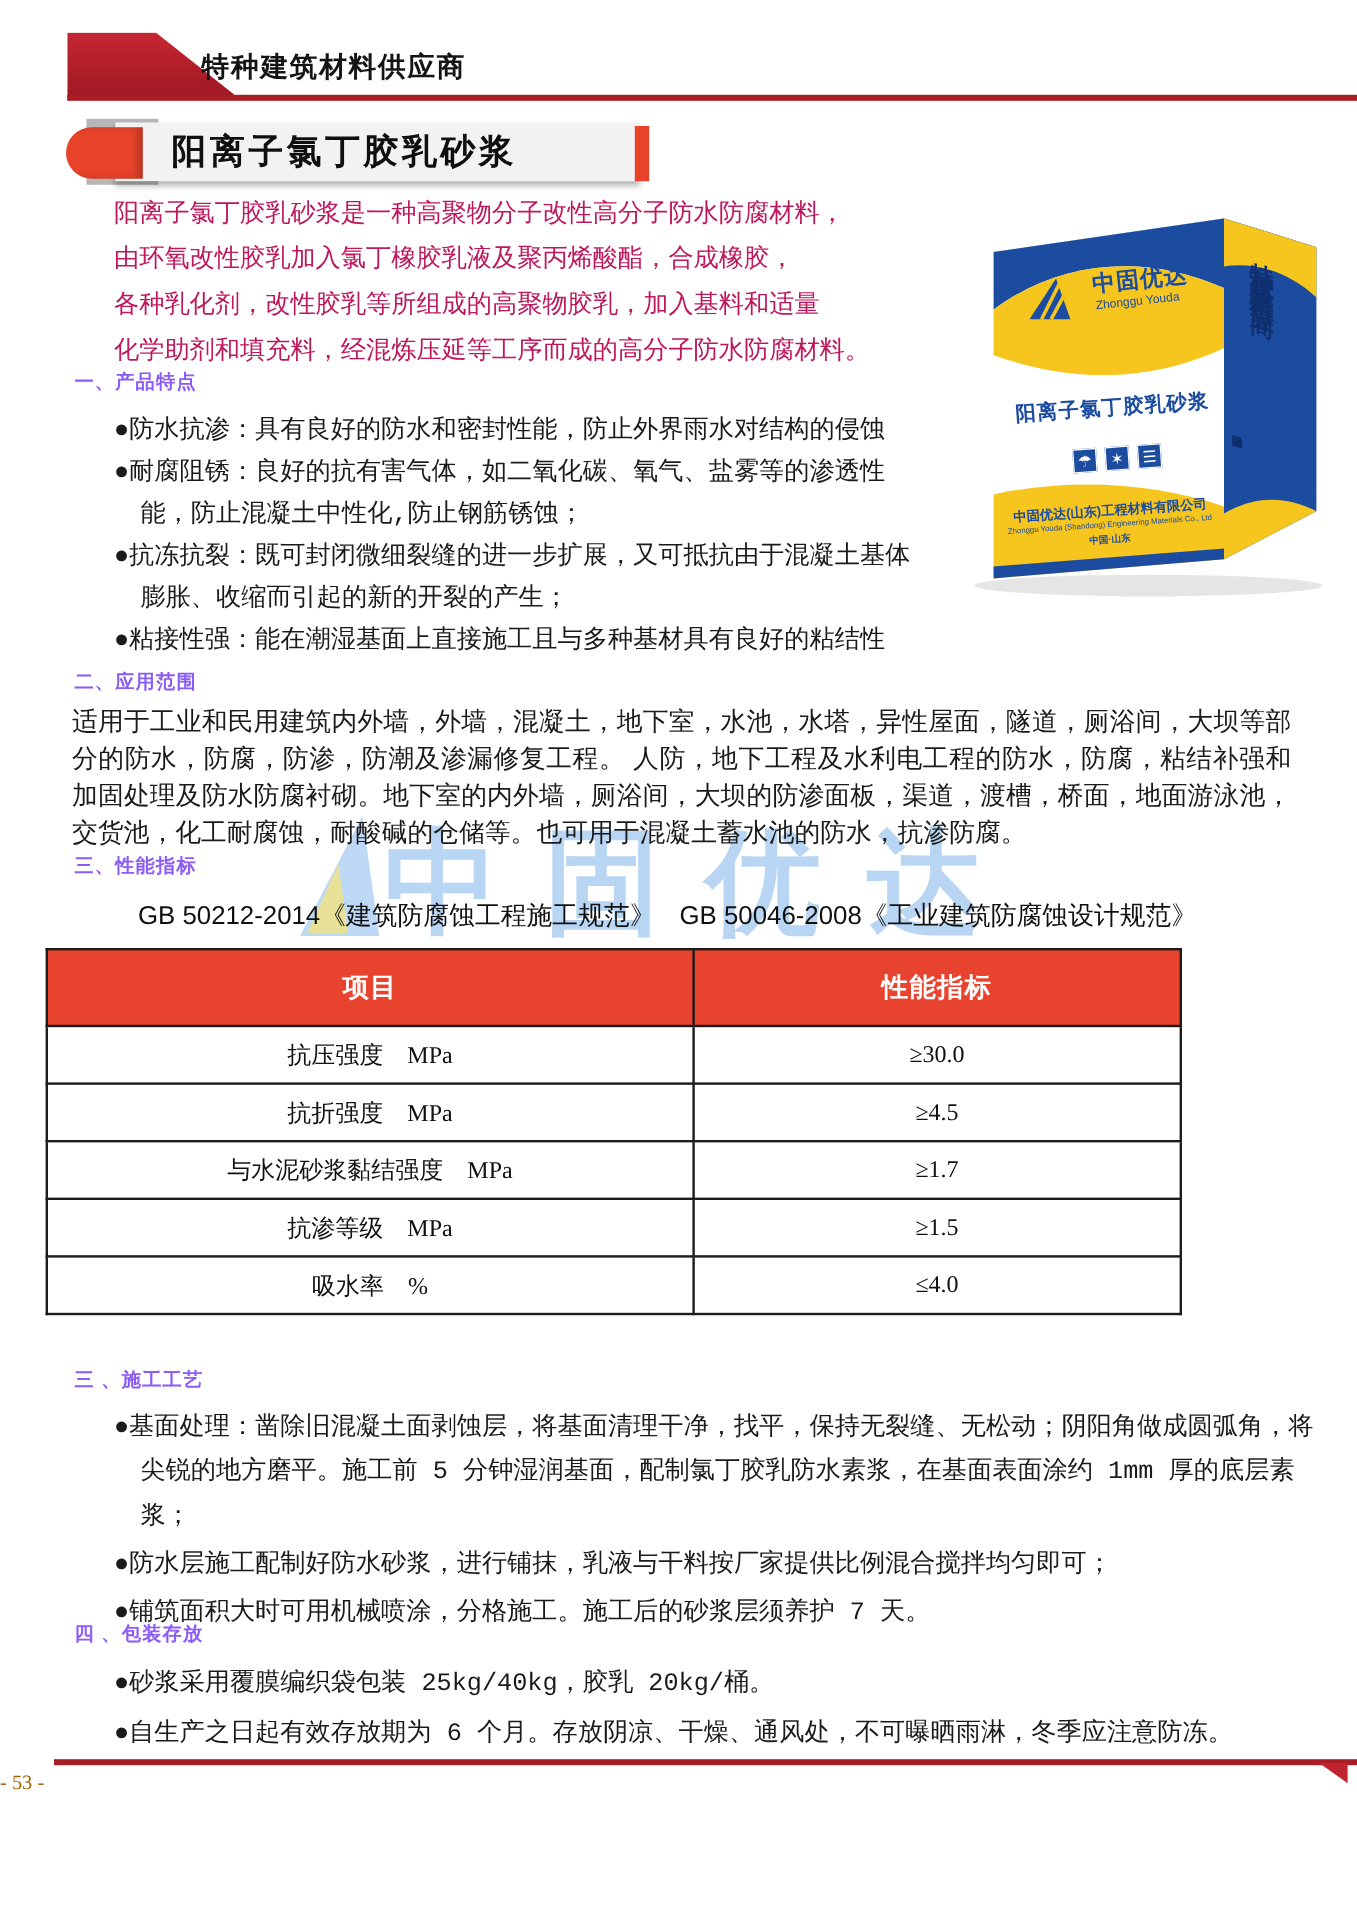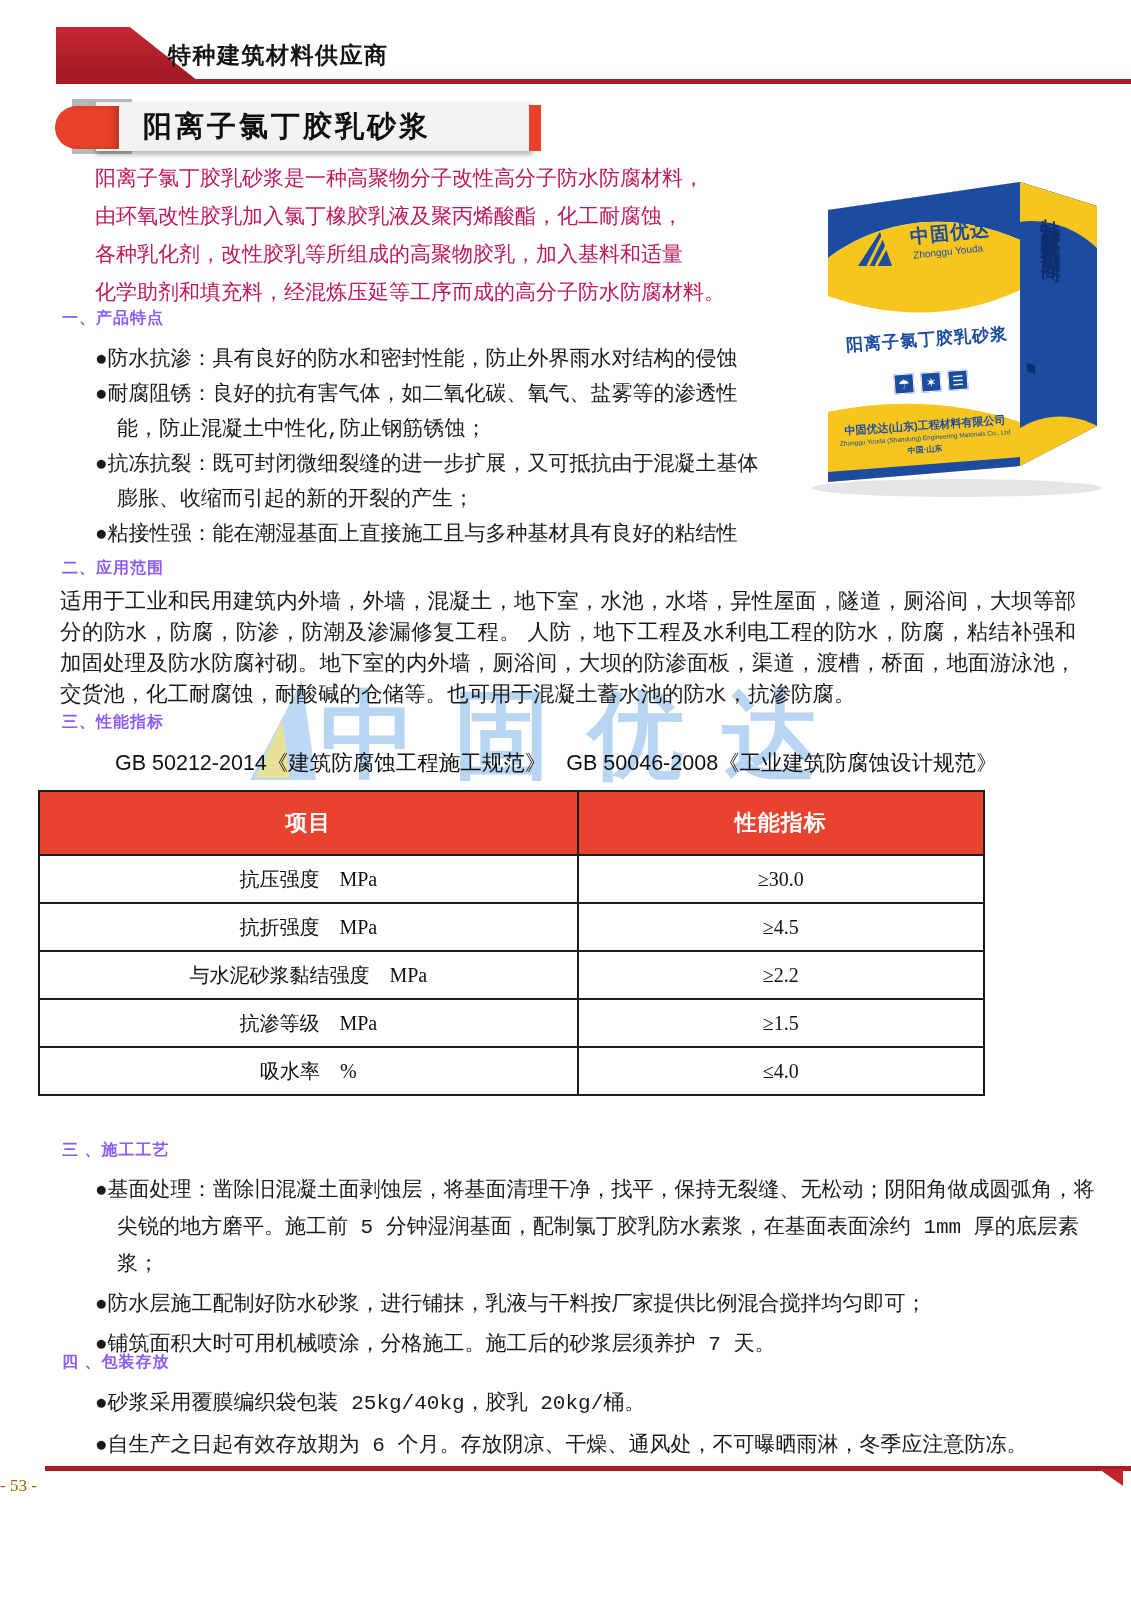--- a/index.html
+++ b/index.html
@@ -104,21 +104,21 @@
   <div class="header-line"></div>
 
   <div class="badge-back"></div>
   <div class="badge-bar"></div>
   <div class="badge-pill"></div>
   <div class="badge-right"></div>
   <div class="page-title">阳离子氯丁胶乳砂浆</div>
 
   <div class="intro">
     <div class="intro-line">阳离子氯丁胶乳砂浆是一种高聚物分子改性高分子防水防腐材料，</div>
-    <div class="intro-line">由环氧改性胶乳加入氯丁橡胶乳液及聚丙烯酸酯，化工耐腐蚀，</div>
+    <div class="intro-line">由环氧改性胶乳加入氯丁橡胶乳液及聚丙烯酸酯，合成橡胶，</div>
     <div class="intro-line">各种乳化剂，改性胶乳等所组成的高聚物胶乳，加入基料和适量</div>
     <div class="intro-line">化学助剂和填充料，经混炼压延等工序而成的高分子防水防腐材料。</div>
   </div>
 
   <div class="watermark">
     <div class="watermark-tri-big"></div>
     <div class="watermark-tri-small"></div>
     <div class="watermark-text">中固优达</div>
   </div>
 
@@ -150,21 +150,21 @@
       <tr>
         <td>抗压强度　MPa</td>
         <td>≥30.0</td>
       </tr>
       <tr>
         <td>抗折强度　MPa</td>
         <td>≥4.5</td>
       </tr>
       <tr>
         <td>与水泥砂浆黏结强度　MPa</td>
-        <td>≥2.2</td>
+        <td>≥1.7</td>
       </tr>
       <tr>
         <td>抗渗等级　MPa</td>
         <td>≥1.5</td>
       </tr>
       <tr>
         <td>吸水率　%</td>
         <td>≤4.0</td>
       </tr>
     </tbody>

